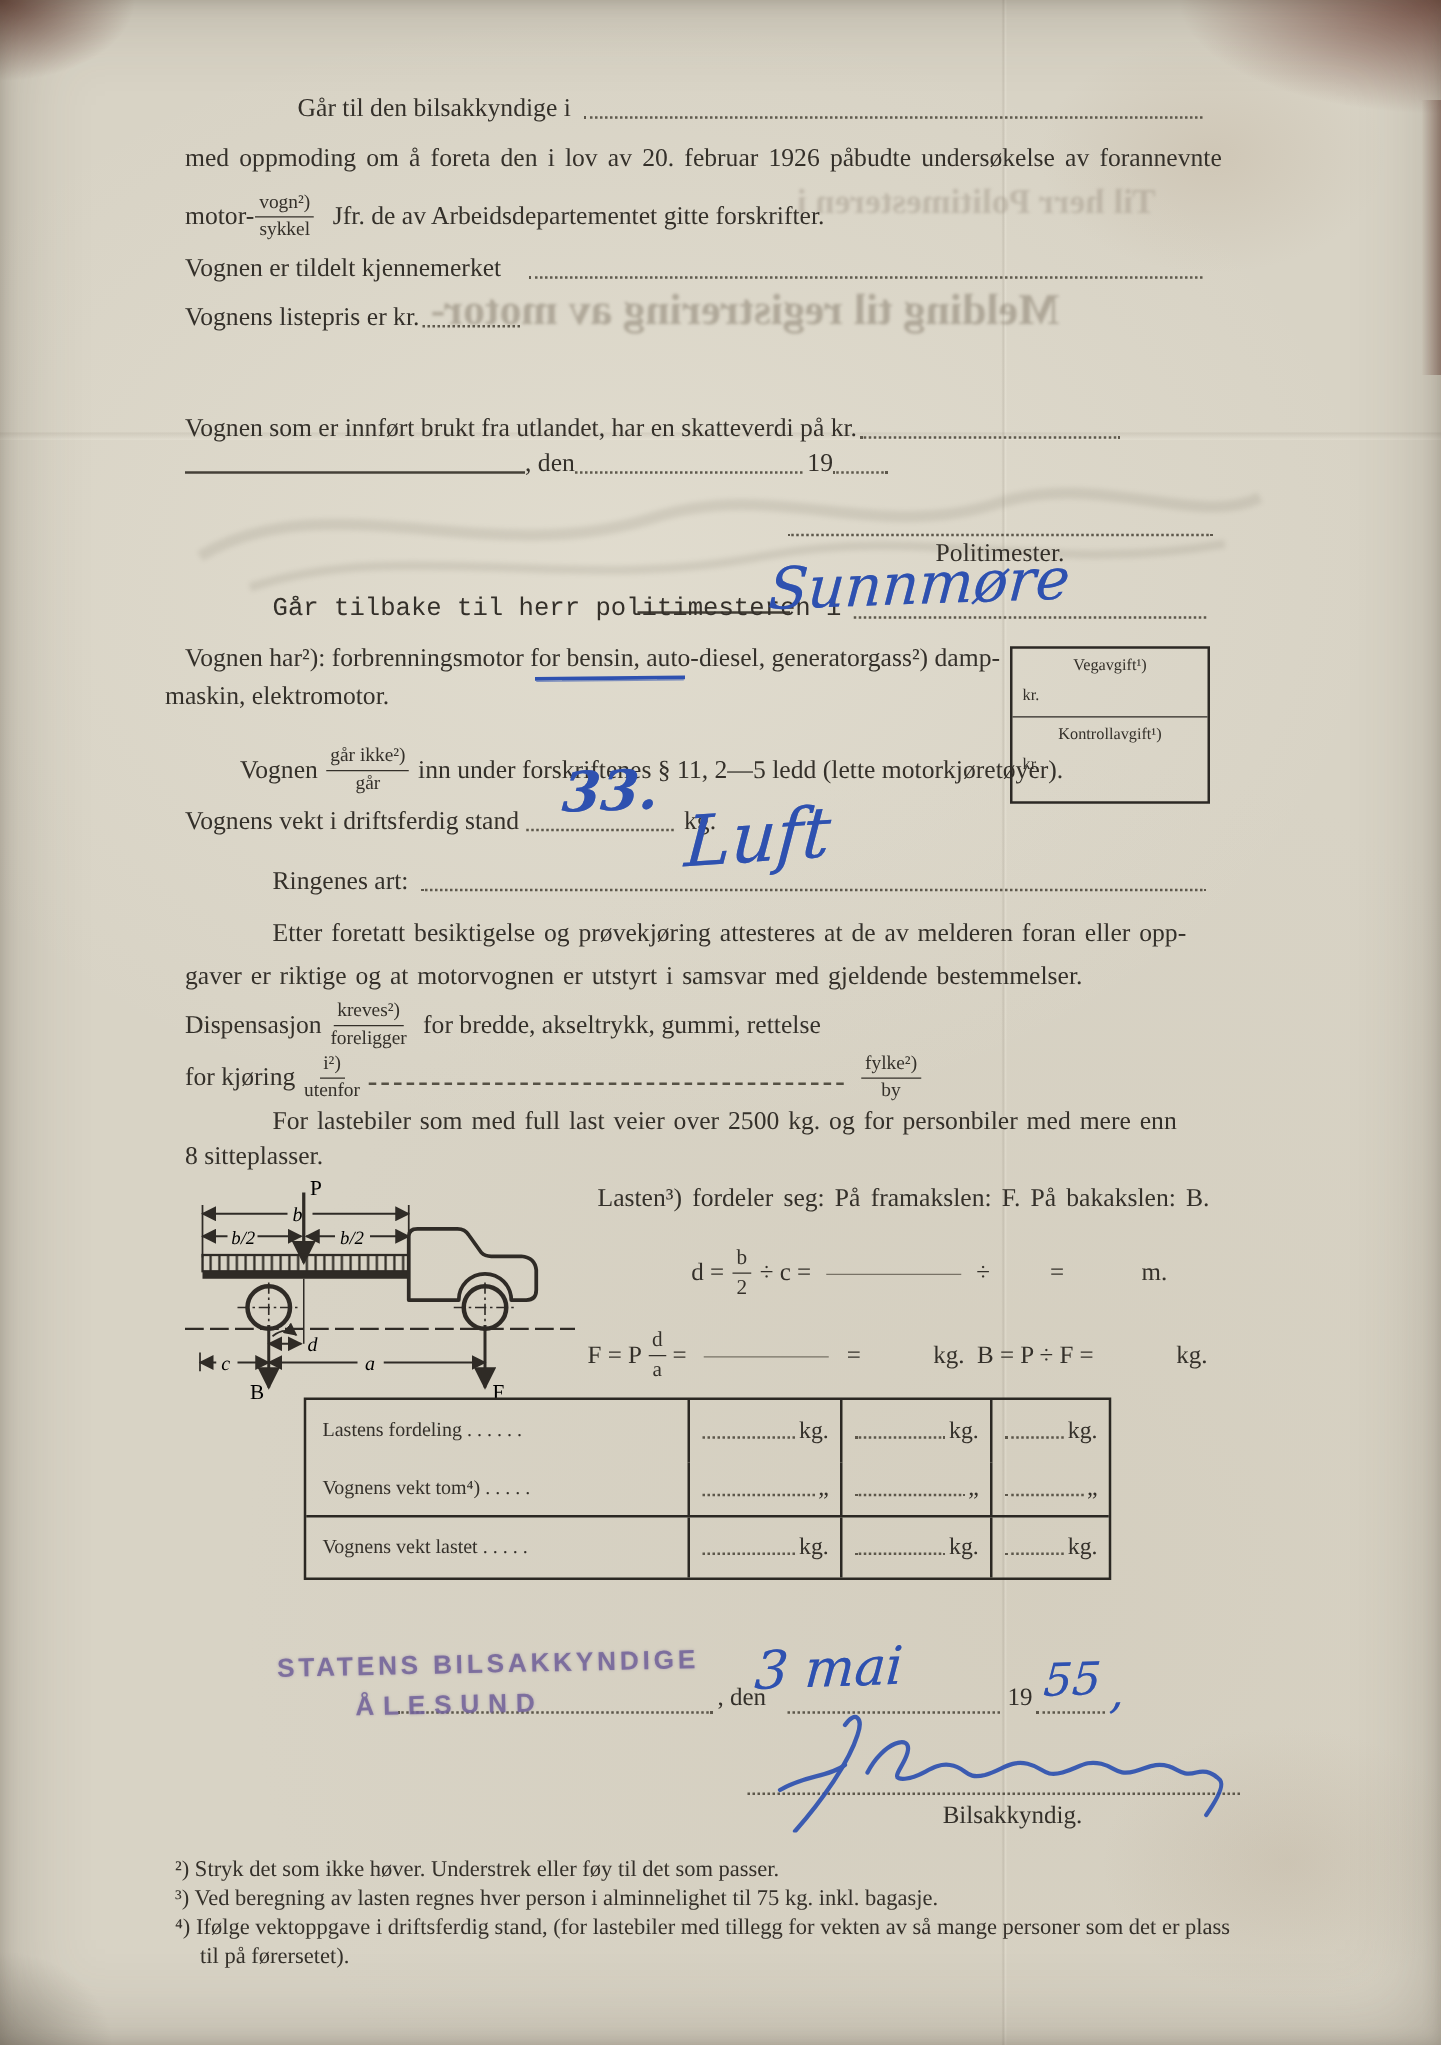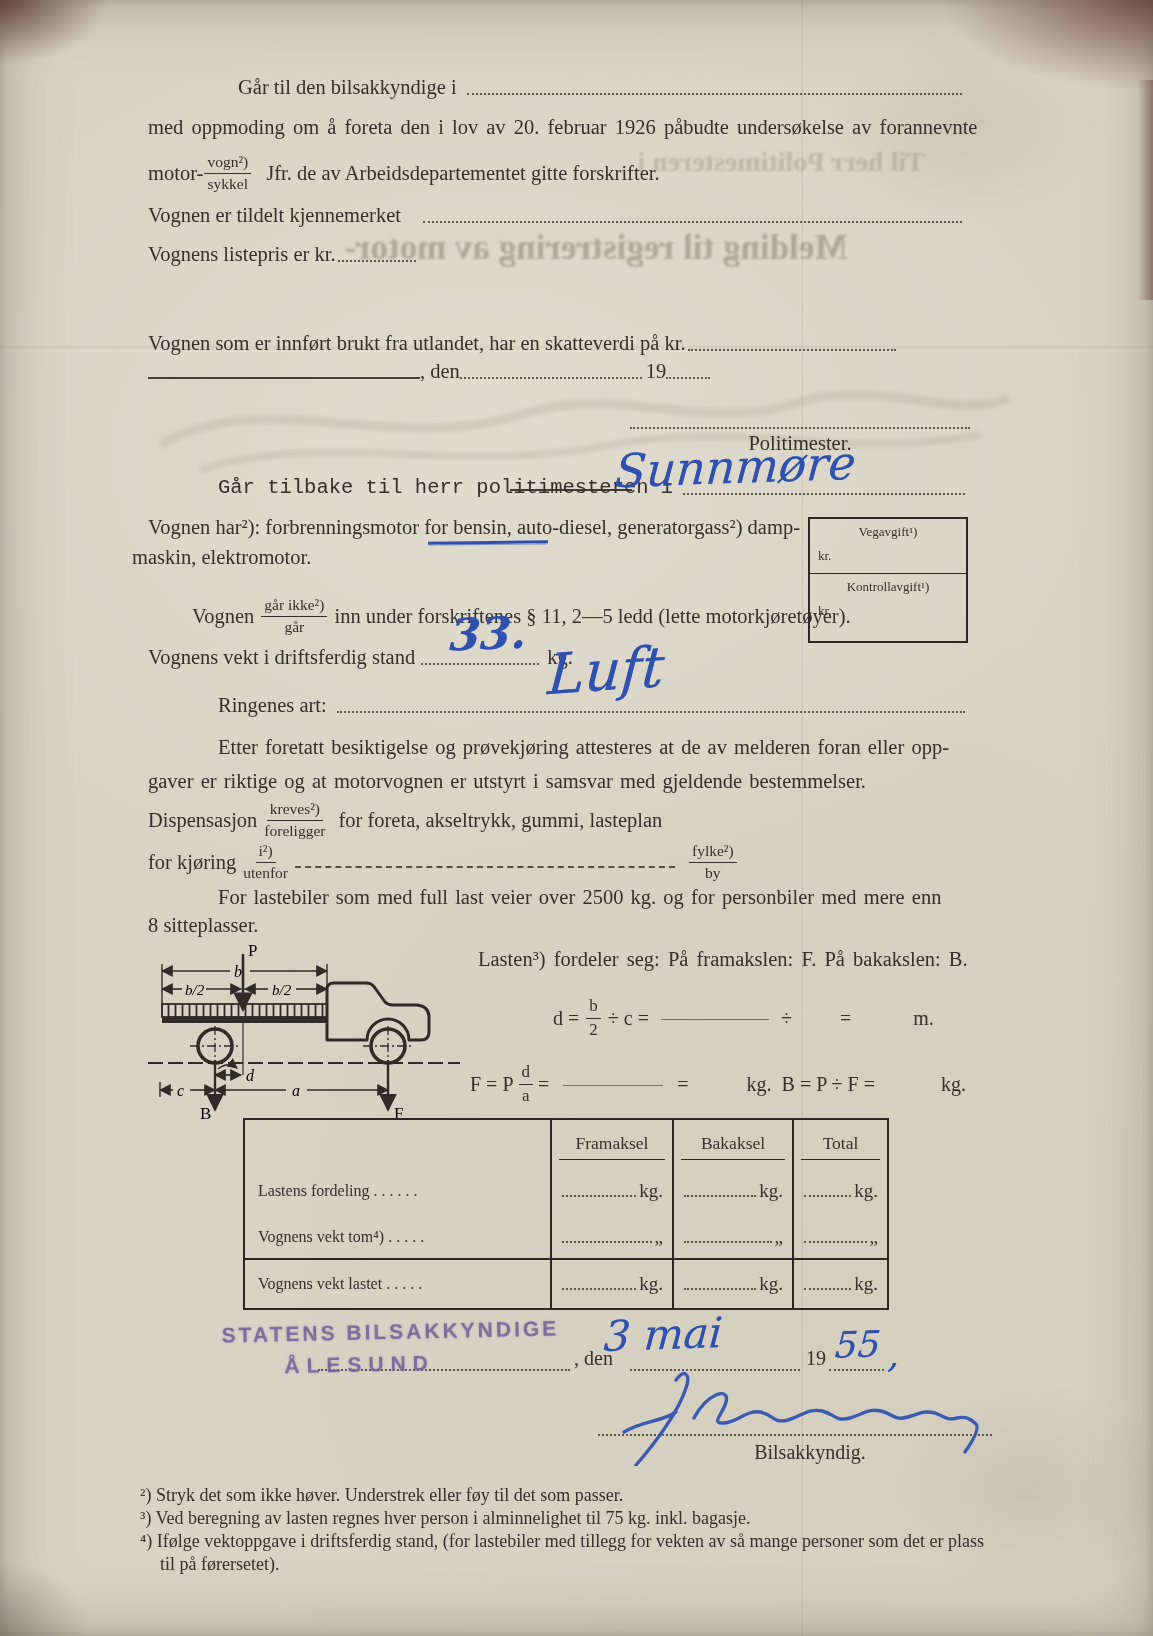--- a/index.html
+++ b/index.html
@@ -183,21 +183,21 @@
   <div class="line" style="left:148px;top:770px;word-spacing:2px;">
     <span>gaver er riktige og at motorvognen er utstyrt i samsvar med gjeldende bestemmelser.</span>
   </div>
 
   <div class="linec" style="left:148px;top:796px;height:48px;">
     <span>Dispensasjon</span>
     <span class="frac">
       <span class="ft">kreves²)</span>
       <span class="fb">foreligger</span>
     </span>
-    <span style="margin-left:6px;">for foreta, akseltrykk, gummi, lasteplan</span>
+    <span style="margin-left:6px;">for bredde, akseltrykk, gummi, rettelse</span>
   </div>
 
   <div class="linec" style="left:148px;top:838px;height:48px;">
     <span>for kjøring</span>
     <span class="frac">
       <span class="ft">i²)</span>
       <span class="fb">utenfor</span>
     </span>
     <span class="filldash" style="width:380px;align-self:center;margin-top:14px;"></span>
     <span class="frac" style="margin-left:14px;">
@@ -302,32 +302,20 @@
     <span>=</span>
     <span class="sp" style="width:58px;"></span>
     <span>kg.</span>
     <span class="sp" style="width:10px;"></span>
     <span>B = P ÷ F =</span>
     <span class="sp" style="width:66px;"></span>
     <span>kg.</span>
   </div>
 
   <div class="ltable">
-    <div class="trow thead">
-      <div class="tc lab"></div>
-      <div class="tc d1">
-          <span class="hl">Framaksel</span>
-        </div>
-      <div class="tc d2">
-          <span class="hl">Bakaksel</span>
-        </div>
-      <div class="tc d3">
-          <span class="hl">Total</span>
-        </div>
-    </div>
     <div class="trow r1">
       <div class="tc lab">Lastens fordeling . . . . . .</div>
       <div class="tc d1">
           <span class="cellin">
             <span class="dots"></span>
             <span>kg.</span>
           </span>
         </div>
       <div class="tc d2">
           <span class="cellin">

